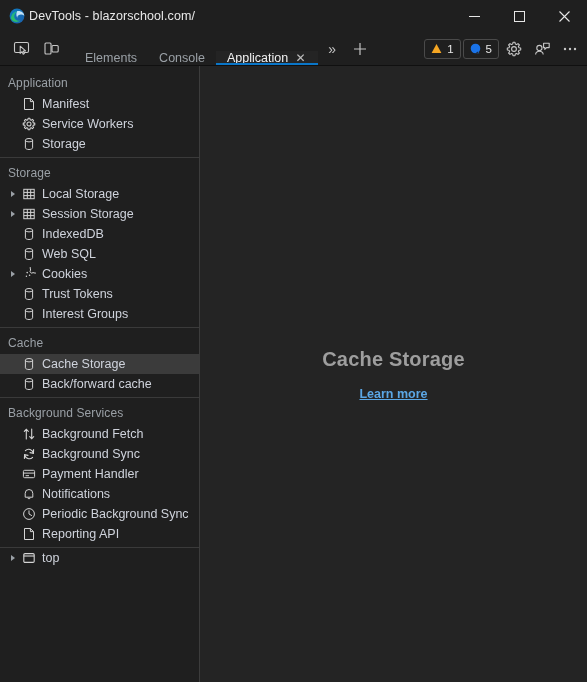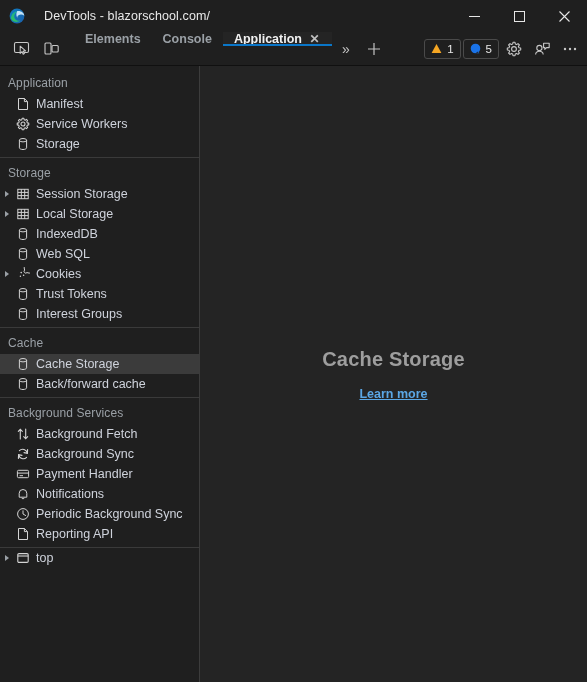--- a/index.html
+++ b/index.html
@@ -17,21 +17,21 @@
     background: #242424;
   }
 
   
   .titlebar {
     height: 32px; min-height: 32px;
     background: #1f1f1f;
     display: flex; align-items: center;
     position: relative;
   }
-  .title-left { display: flex; align-items: center; padding-left: 9px; gap: 19px; }
+  .title-left { display: flex; align-items: center; padding-left: 9px; gap: 4px; }
   .edge-logo { width: 16px; height: 16px; position: relative; display: block; }
   .title-text {
     color: #e8e8e8; font-size: 12.5px; letter-spacing: .1px;
     white-space: nowrap;
   }
   .win-controls { position: absolute; right: 0; top: 0; height: 32px; display: flex; }
   .win-btn {
     width: 45px; height: 32px; display: flex; align-items: center; justify-content: center;
     color: #e6e6e6;
   }
@@ -42,21 +42,21 @@
     background: #1f1f1f;
     display: flex; align-items: stretch;
     position: relative;
     border-bottom: 1px solid #101010;
   }
   .tb-icon {
     width: 30px; display: flex; align-items: center; justify-content: center;
     color: #c8c8c8;
   }
   .tb-icon:first-child { margin-left: 6px; }
-  .tabs { display: flex; align-items: flex-start; margin-left: 8px; font-weight: bold; }
+  .tabs { display: flex; align-items: flex-end; margin-left: 8px; }
   .tab {
     display: flex; align-items: center; gap: 6px;
     padding: 0 11px;
     font-size: 12.5px;
     color: #9aa0a6;
     position: relative;
     white-space: nowrap;
   }
   .tab.active {
     color: #f1f1f1;
@@ -102,20 +102,21 @@
   .section { padding-bottom: 3px; }
   .section + .section { border-top: 1px solid #3a3a3a; }
   .section-title {
     color: #9aa0a6; font-size: 12px;
     padding: 8px 0 4px 8px;
     letter-spacing: .1px;
   }
   .row {
     display: flex; align-items: center;
     height: 20px;
+    padding-left: 6px;
     font-size: 12.5px;
     color: #cfd3dc;
     white-space: nowrap;
   }
   .row.selected { background: #3b3b3b; }
   .arrow {
     width: 14px; min-width: 14px; display: flex; align-items: center; justify-content: center;
   }
   .arrow svg { display: block; }
   .arrow.empty svg { visibility: hidden; }
@@ -323,36 +324,36 @@
               <svg width="8" height="8" viewBox="0 0 8 8">
                 <path d="M2 1 L6 4 L2 7 Z" fill="#9aa0a6"></path>
               </svg>
             </span>
           <span class="ricon">
             <svg width="14" height="14" viewBox="0 0 14 14" fill="none" stroke="currentColor" stroke-width="1">
                 <rect x="1.8" y="2.3" width="10.4" height="9.4"></rect>
                 <path d="M1.8 5.4 H12.2 M1.8 8.6 H12.2 M5.3 2.3 V11.7 M8.7 2.3 V11.7"></path>
               </svg>
           </span>
-          <span class="rlabel">Session Storage</span>
+          <span class="rlabel">Local Storage</span>
         </div>
 
         <div class="row">
           <span class="arrow">
               <svg width="8" height="8" viewBox="0 0 8 8">
                 <path d="M2 1 L6 4 L2 7 Z" fill="#9aa0a6"></path>
               </svg>
             </span>
           <span class="ricon">
             <svg width="14" height="14" viewBox="0 0 14 14" fill="none" stroke="currentColor" stroke-width="1">
                 <rect x="1.8" y="2.3" width="10.4" height="9.4"></rect>
                 <path d="M1.8 5.4 H12.2 M1.8 8.6 H12.2 M5.3 2.3 V11.7 M8.7 2.3 V11.7"></path>
               </svg>
           </span>
-          <span class="rlabel">Local Storage</span>
+          <span class="rlabel">Session Storage</span>
         </div>
 
         <div class="row">
           <span class="arrow empty">
               <svg width="8" height="8" viewBox="0 0 8 8">
                 <path d="M2 1 L6 4 L2 7 Z" fill="#9aa0a6"></path>
               </svg>
             </span>
           <span class="ricon">
             <svg width="14" height="14" viewBox="0 0 14 14" fill="none" stroke="currentColor" stroke-width="1">

